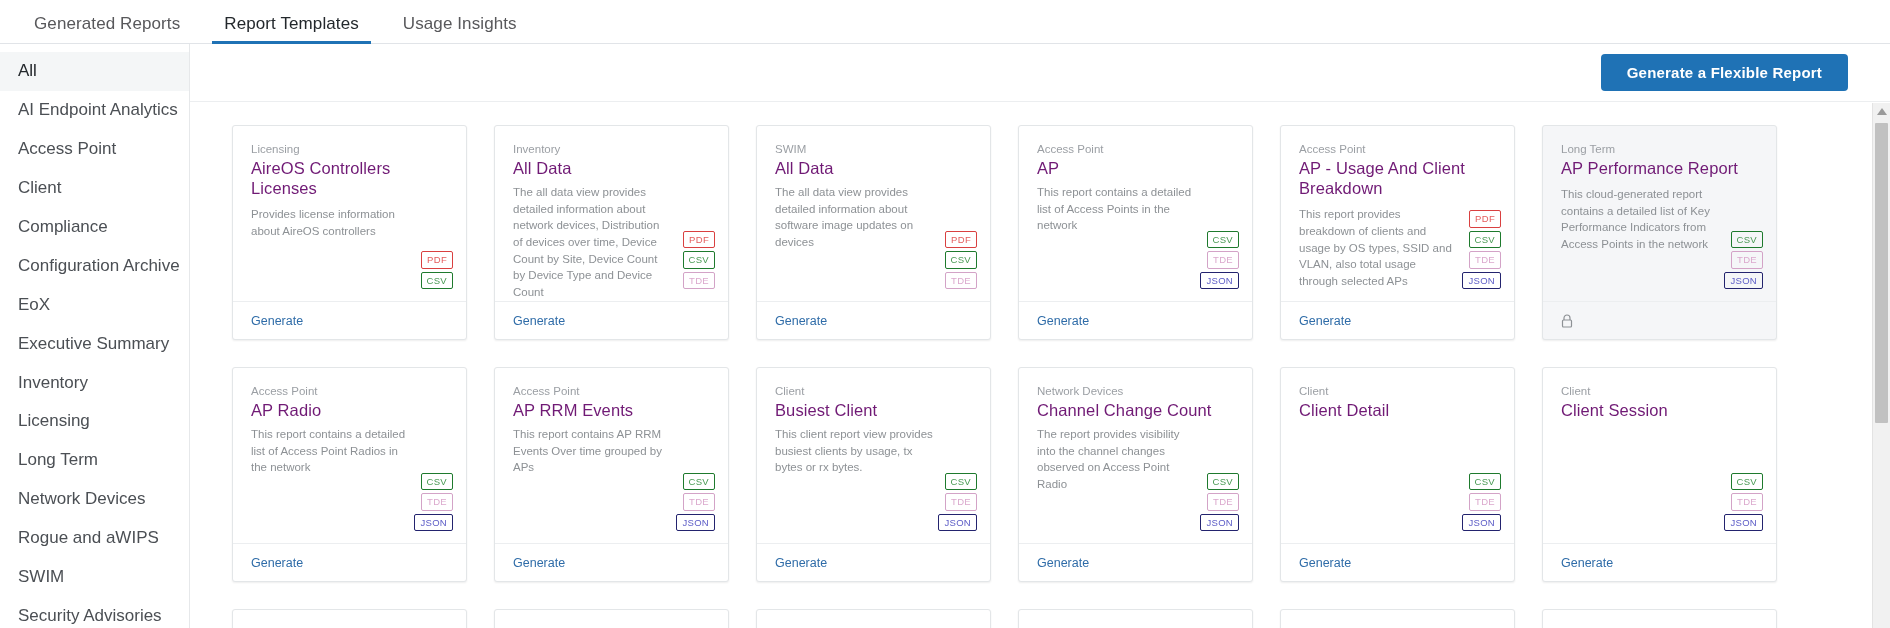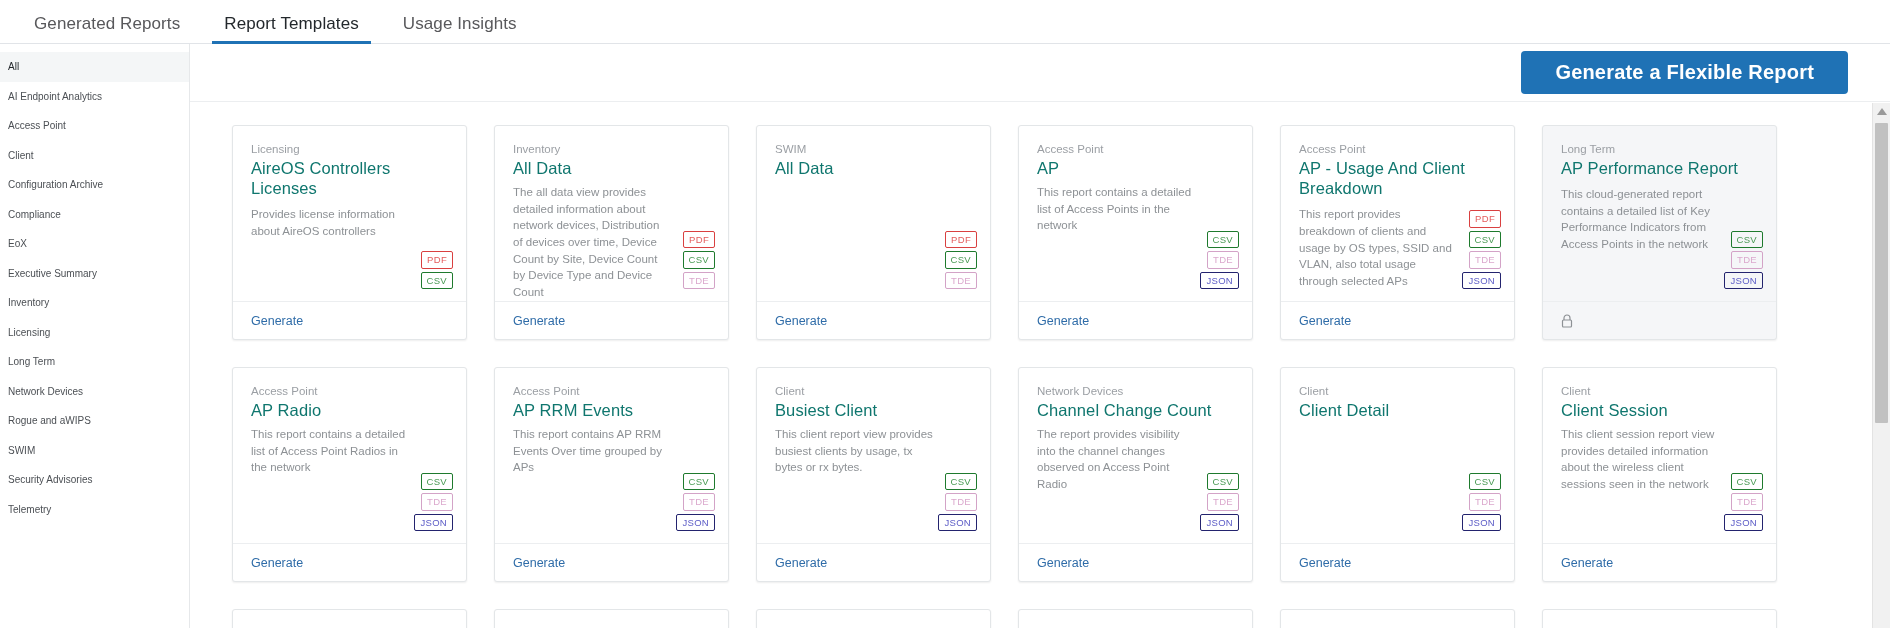--- a/index.html
+++ b/index.html
@@ -53,23 +53,23 @@
 
   
   .sidebar {
     width: 190px;
     flex: 0 0 190px;
     border-right: 1px solid #e6e8ea;
     padding-top: 8px;
     background: #ffffff;
   }
   .side-item {
-    font-size: 10px;
+    font-size: 17px;
     color: #4b4f54;
-    padding: 8px 0 8px 8px;
+    padding: 8px 0 8px 18px;
     cursor: pointer;
     line-height: 1.35;
     white-space: nowrap;
   }
   .side-item.active {
     background: #f4f6f7;
     color: #23282c;
   }
 
   
@@ -83,25 +83,25 @@
     height: 58px;
     display: flex;
     align-items: center;
     justify-content: flex-end;
     padding-right: 42px;
     border-bottom: 1px solid #eceef0;
   }
   .primary-btn {
     background: #1f72b5;
     color: #ffffff;
-    font-size: 20px;
+    font-size: 15px;
     font-weight: bold;
     border: none;
     border-radius: 4px;
-    padding: 10px 34px;
+    padding: 10px 26px;
     cursor: pointer;
     font-family: "Liberation Sans", sans-serif;
     letter-spacing: .2px;
   }
 
   
   .grid-wrap {
     position: absolute;
     top: 59px; left: 0; right: 18px; bottom: 0;
     overflow: hidden;
@@ -135,21 +135,21 @@
     position: relative;
   }
   .card-cat {
     font-size: 11.5px;
     color: #9b9fa4;
     line-height: 1.3;
     margin-bottom: 1px;
   }
   .card-title {
     font-size: 16.5px;
-    color: #0f766e;
+    color: #701a75;
     line-height: 1.22;
     margin-bottom: 6px;
     letter-spacing: .1px;
   }
   .card-desc {
     font-size: 11.5px;
     color: #8d9195;
     line-height: 1.45;
     width: 158px;
   }
@@ -232,22 +232,22 @@
     <div class="tab">Usage Insights</div>
   </div>
 
 <div class="body">
 
   <nav class="sidebar" id="sidebar">
       <div class="side-item active">All</div>
       <div class="side-item">AI Endpoint Analytics</div>
       <div class="side-item">Access Point</div>
       <div class="side-item">Client</div>
+      <div class="side-item">Compliance</div>
       <div class="side-item">Configuration Archive</div>
-      <div class="side-item">Compliance</div>
       <div class="side-item">EoX</div>
       <div class="side-item">Executive Summary</div>
       <div class="side-item">Inventory</div>
       <div class="side-item">Licensing</div>
       <div class="side-item">Long Term</div>
       <div class="side-item">Network Devices</div>
       <div class="side-item">Rogue and aWIPS</div>
       <div class="side-item">SWIM</div>
       <div class="side-item">Security Advisories</div>
       <div class="side-item">Telemetry</div>
@@ -287,20 +287,21 @@
               </div>
             </div>
             <div class="card-foot">
               <span class="gen-link">Generate</span>
             </div>
           </div>
           <div class="card">
             <div class="card-body">
               <div class="card-cat">SWIM</div>
               <div class="card-title">All Data</div>
+              <div class="card-desc">The all data view provides detailed information about software image updates on devices</div>
               <div class="badges">
                 <span class="badge PDF">PDF</span>
                 <span class="badge CSV">CSV</span>
                 <span class="badge TDE">TDE</span>
               </div>
             </div>
             <div class="card-foot">
               <span class="gen-link">Generate</span>
             </div>
           </div>
@@ -426,21 +427,20 @@
               </div>
             </div>
             <div class="card-foot">
               <span class="gen-link">Generate</span>
             </div>
           </div>
           <div class="card">
             <div class="card-body">
               <div class="card-cat">Client</div>
               <div class="card-title">Client Session</div>
-              <div class="card-desc">This client session report view provides detailed information about the wireless client sessions seen in the network</div>
               <div class="badges">
                 <span class="badge CSV">CSV</span>
                 <span class="badge TDE">TDE</span>
                 <span class="badge JSON">JSON</span>
               </div>
             </div>
             <div class="card-foot">
               <span class="gen-link">Generate</span>
             </div>
           </div>

